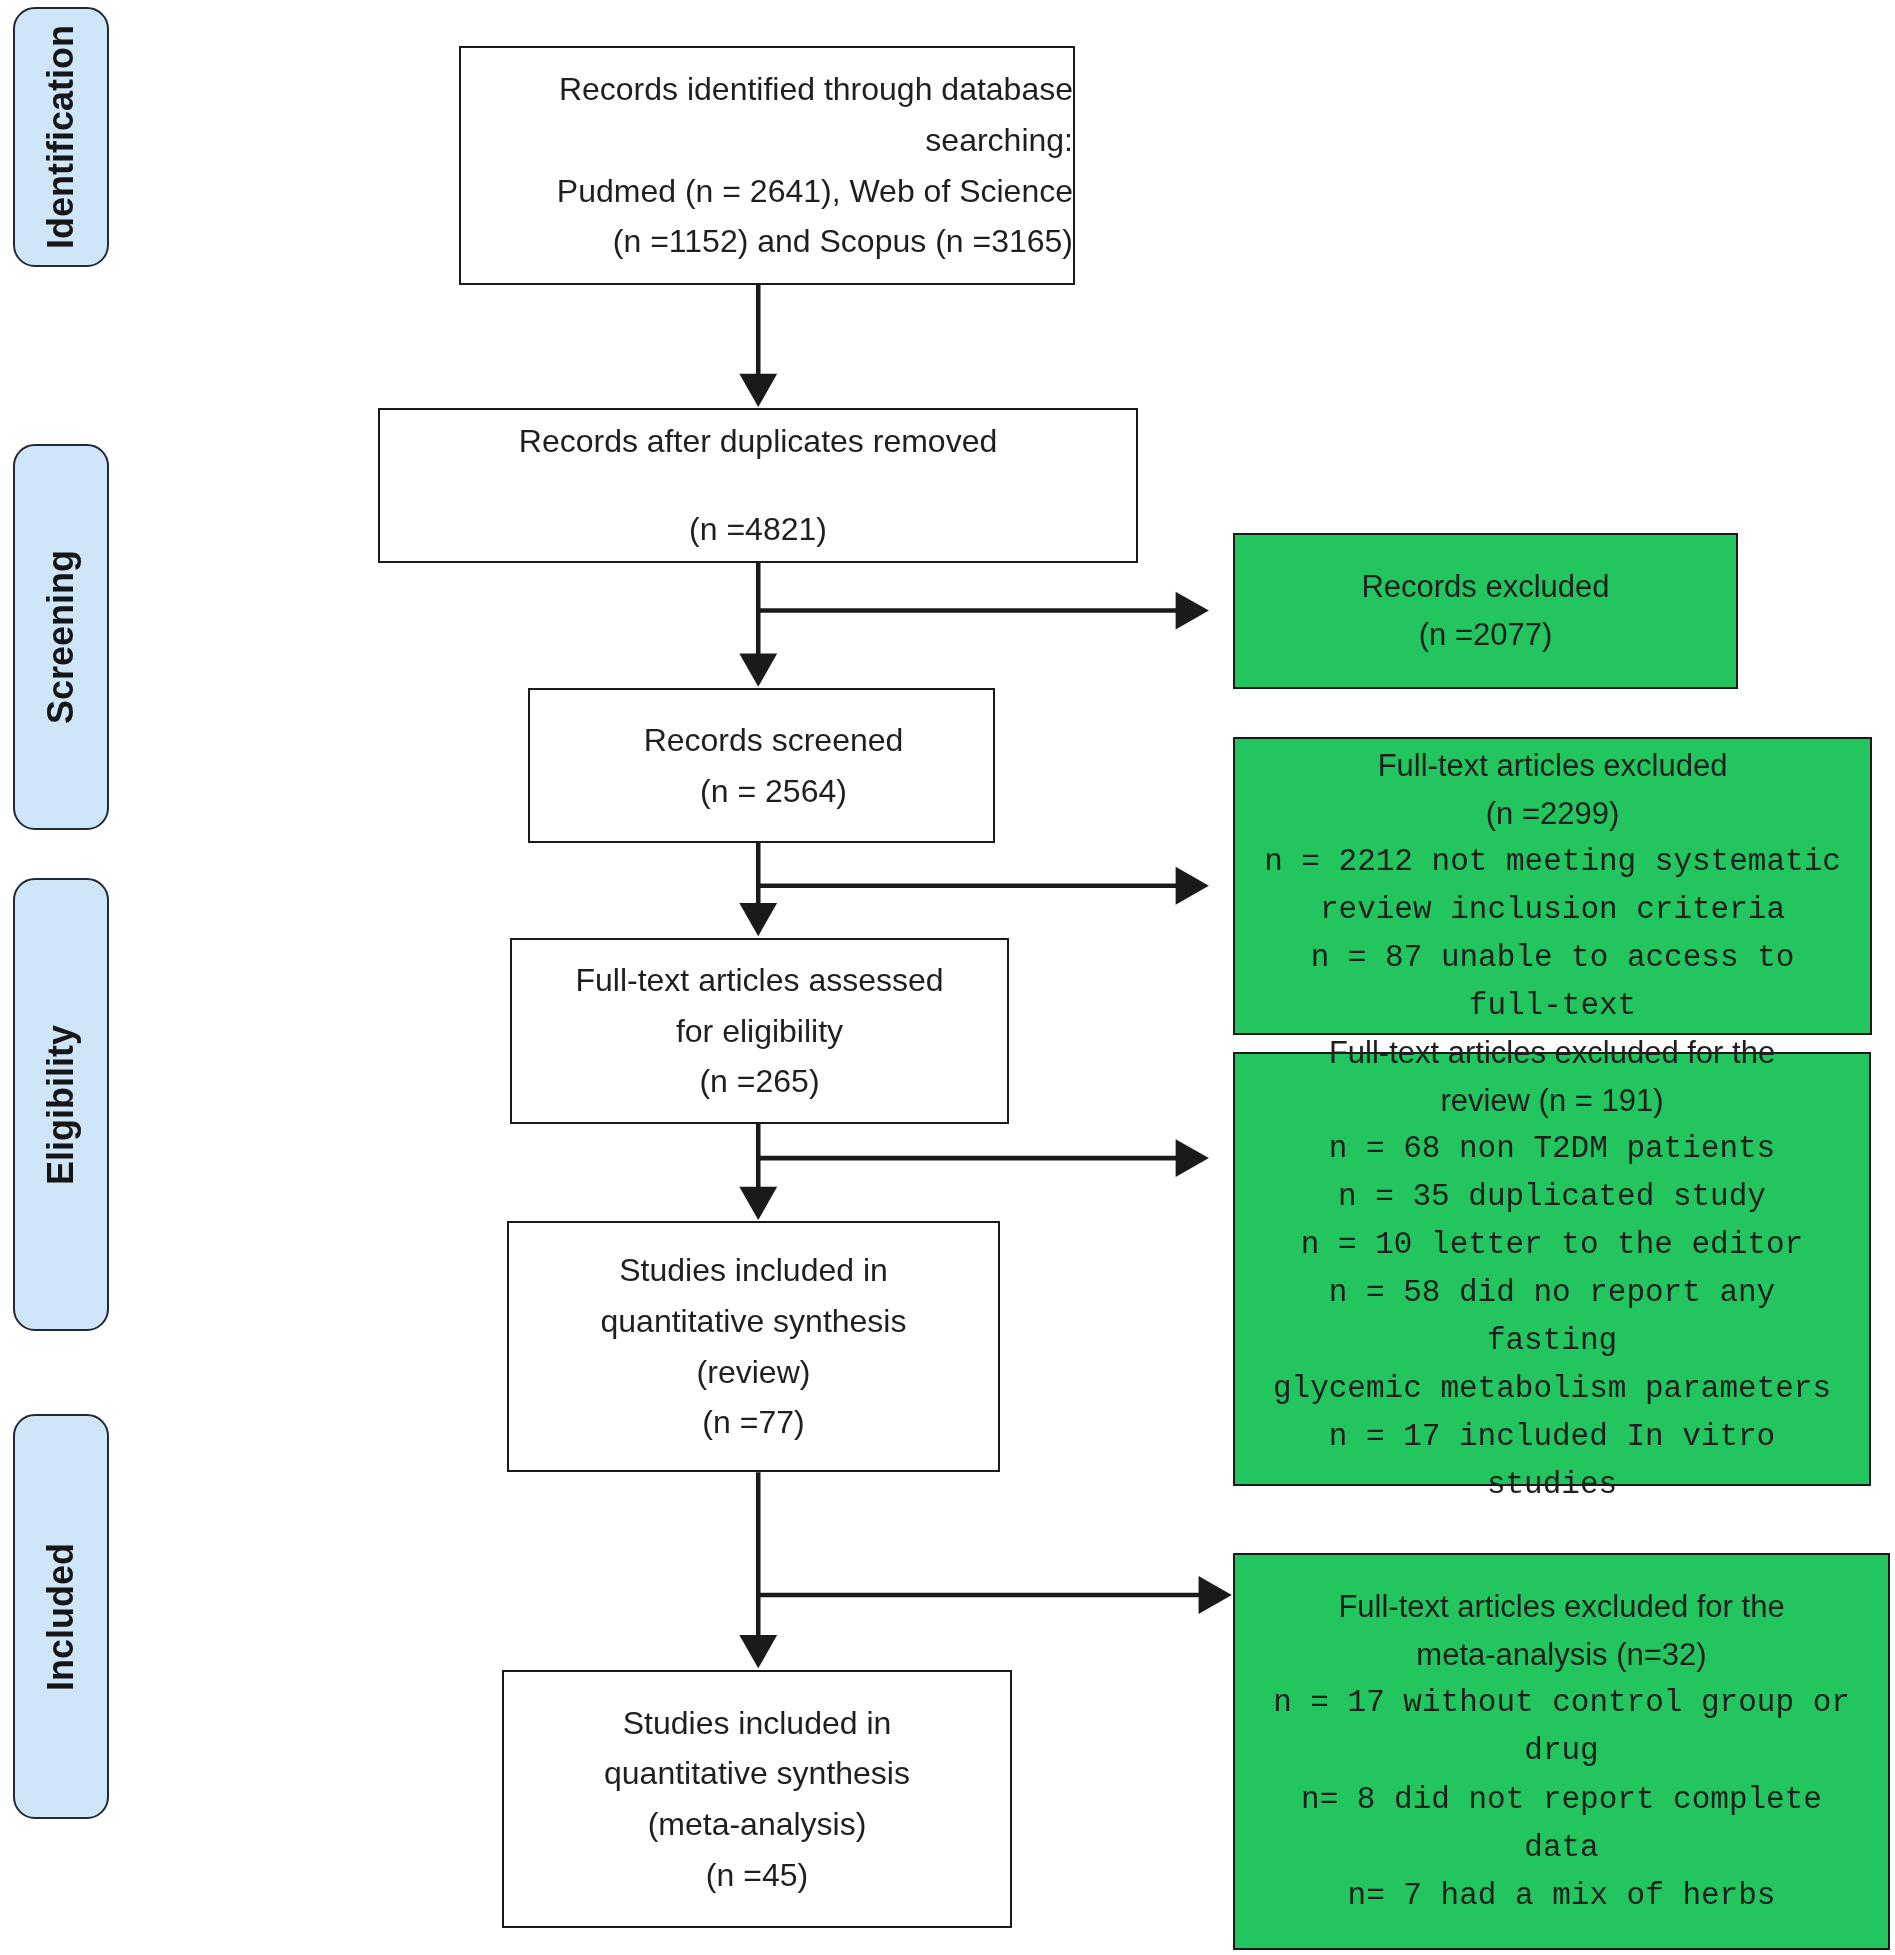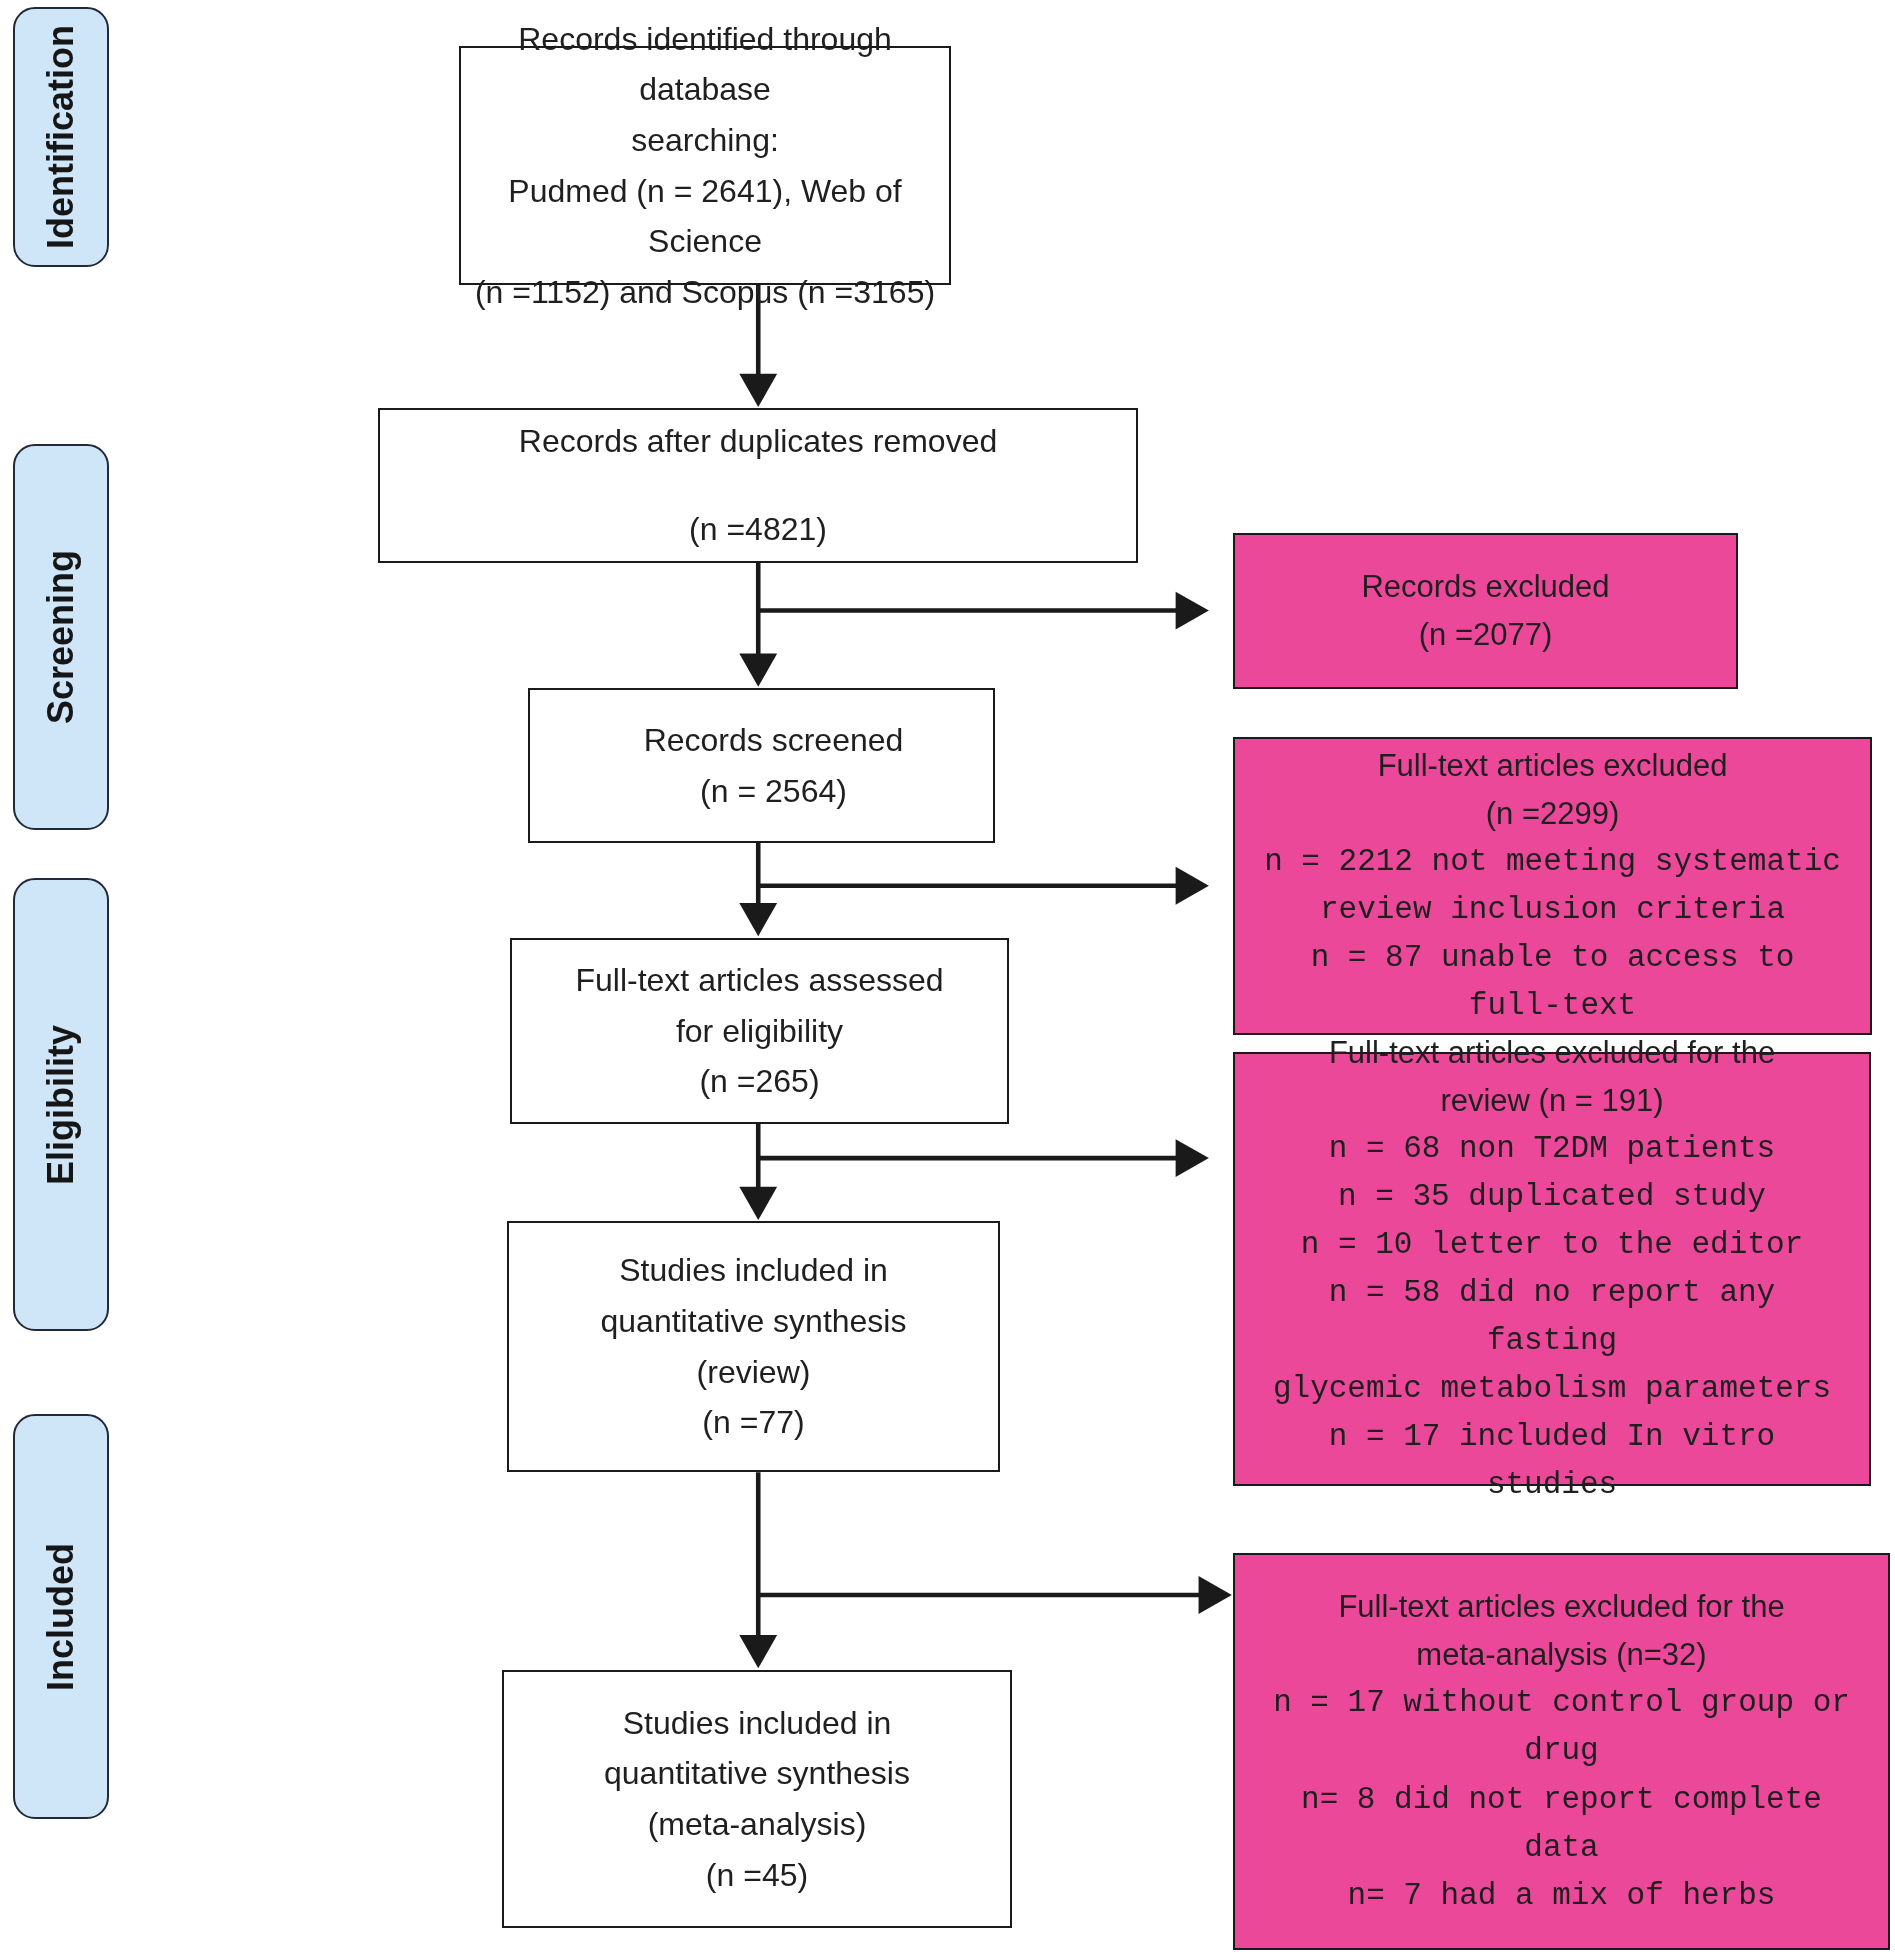--- a/index.html
+++ b/index.html
@@ -47,21 +47,21 @@
     box-sizing: border-box;
     display: flex;
     flex-direction: column;
     justify-content: center;
     font-size: 32px;
     line-height: 1.58;
     text-align: center;
   }
   .rbox {
     position: absolute;
-    background: #ec4899;
+    background: #22c55e;
     border: 2.9px solid #1a1a1a;
     box-sizing: border-box;
     display: flex;
     flex-direction: column;
     justify-content: center;
     font-size: 31px;
     line-height: 1.55;
     padding: 5.7px 26px;
   }
   .rbox .title-line { text-align: center; }
@@ -111,21 +111,21 @@
   <div class="stage" style="top:444px; height:386px;">
     <span class="stage-label">Screening</span>
   </div>
   <div class="stage" style="top:878px; height:453px;">
     <span class="stage-label">Eligibility</span>
   </div>
   <div class="stage" style="top:1414px; height:405px;">
     <span class="stage-label">Included</span>
   </div>
 
-  <div class="fbox" style="left:459px; top:46px; width:492px; height:239px;">
+  <div class="fbox" style="left:459px; top:46px; width:616px; height:239px;text-align:right;">
     <div class="text-line">Records identified through database</div>
     <div class="text-line">searching:</div>
     <div class="text-line">Pudmed (n = 2641), Web of Science</div>
     <div class="text-line">(n =1152) and Scopus (n =3165)</div>
   </div>
 
   <div class="fbox" style="left:378px; top:408px; width:760px; height:155px;gap:37px;">
     <div class="text-line">Records after duplicates removed</div>
     <div class="text-line">(n =4821)</div>
   </div>

